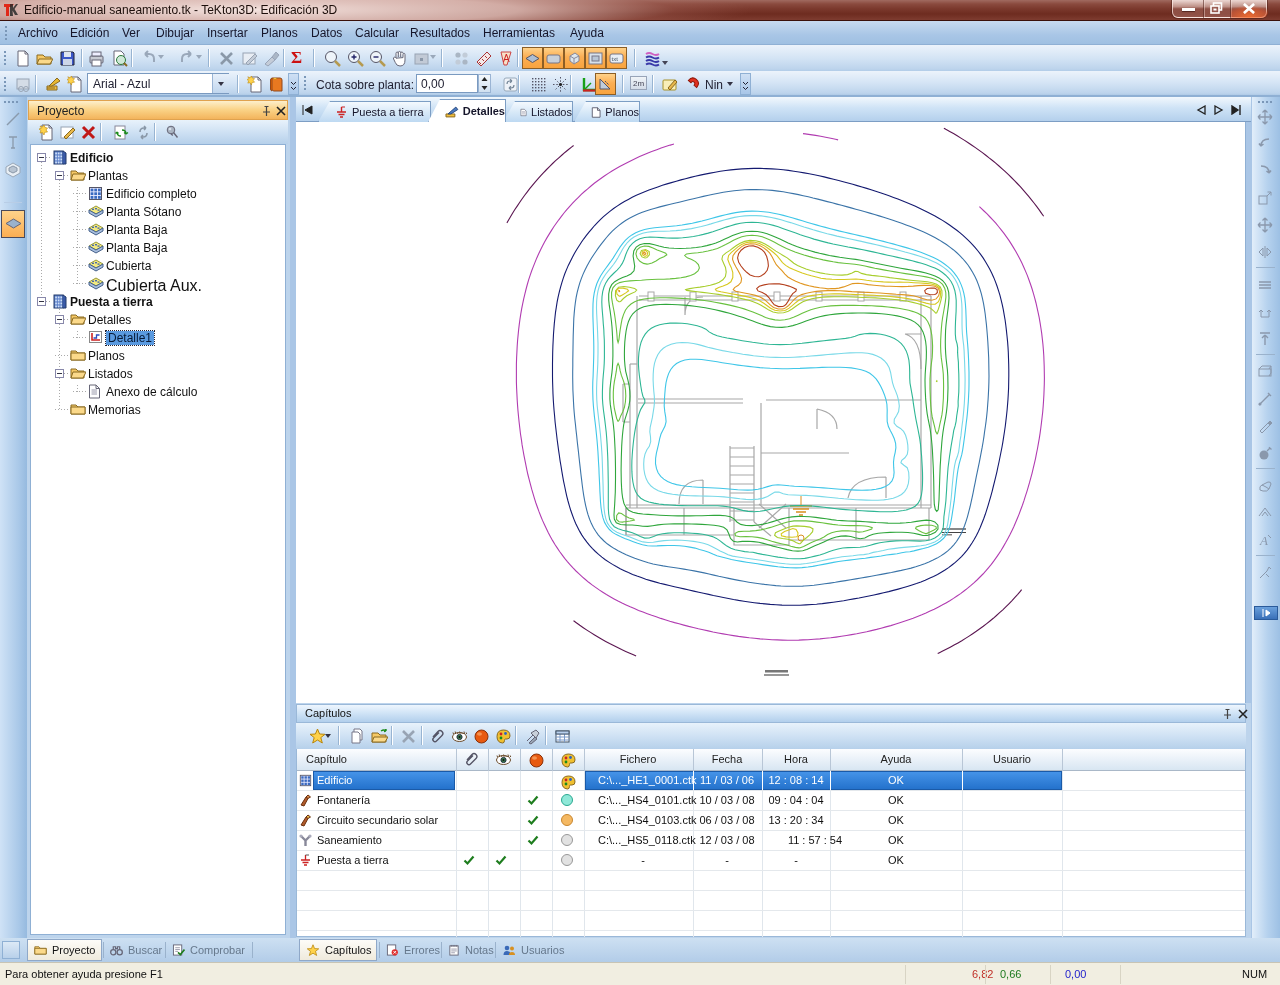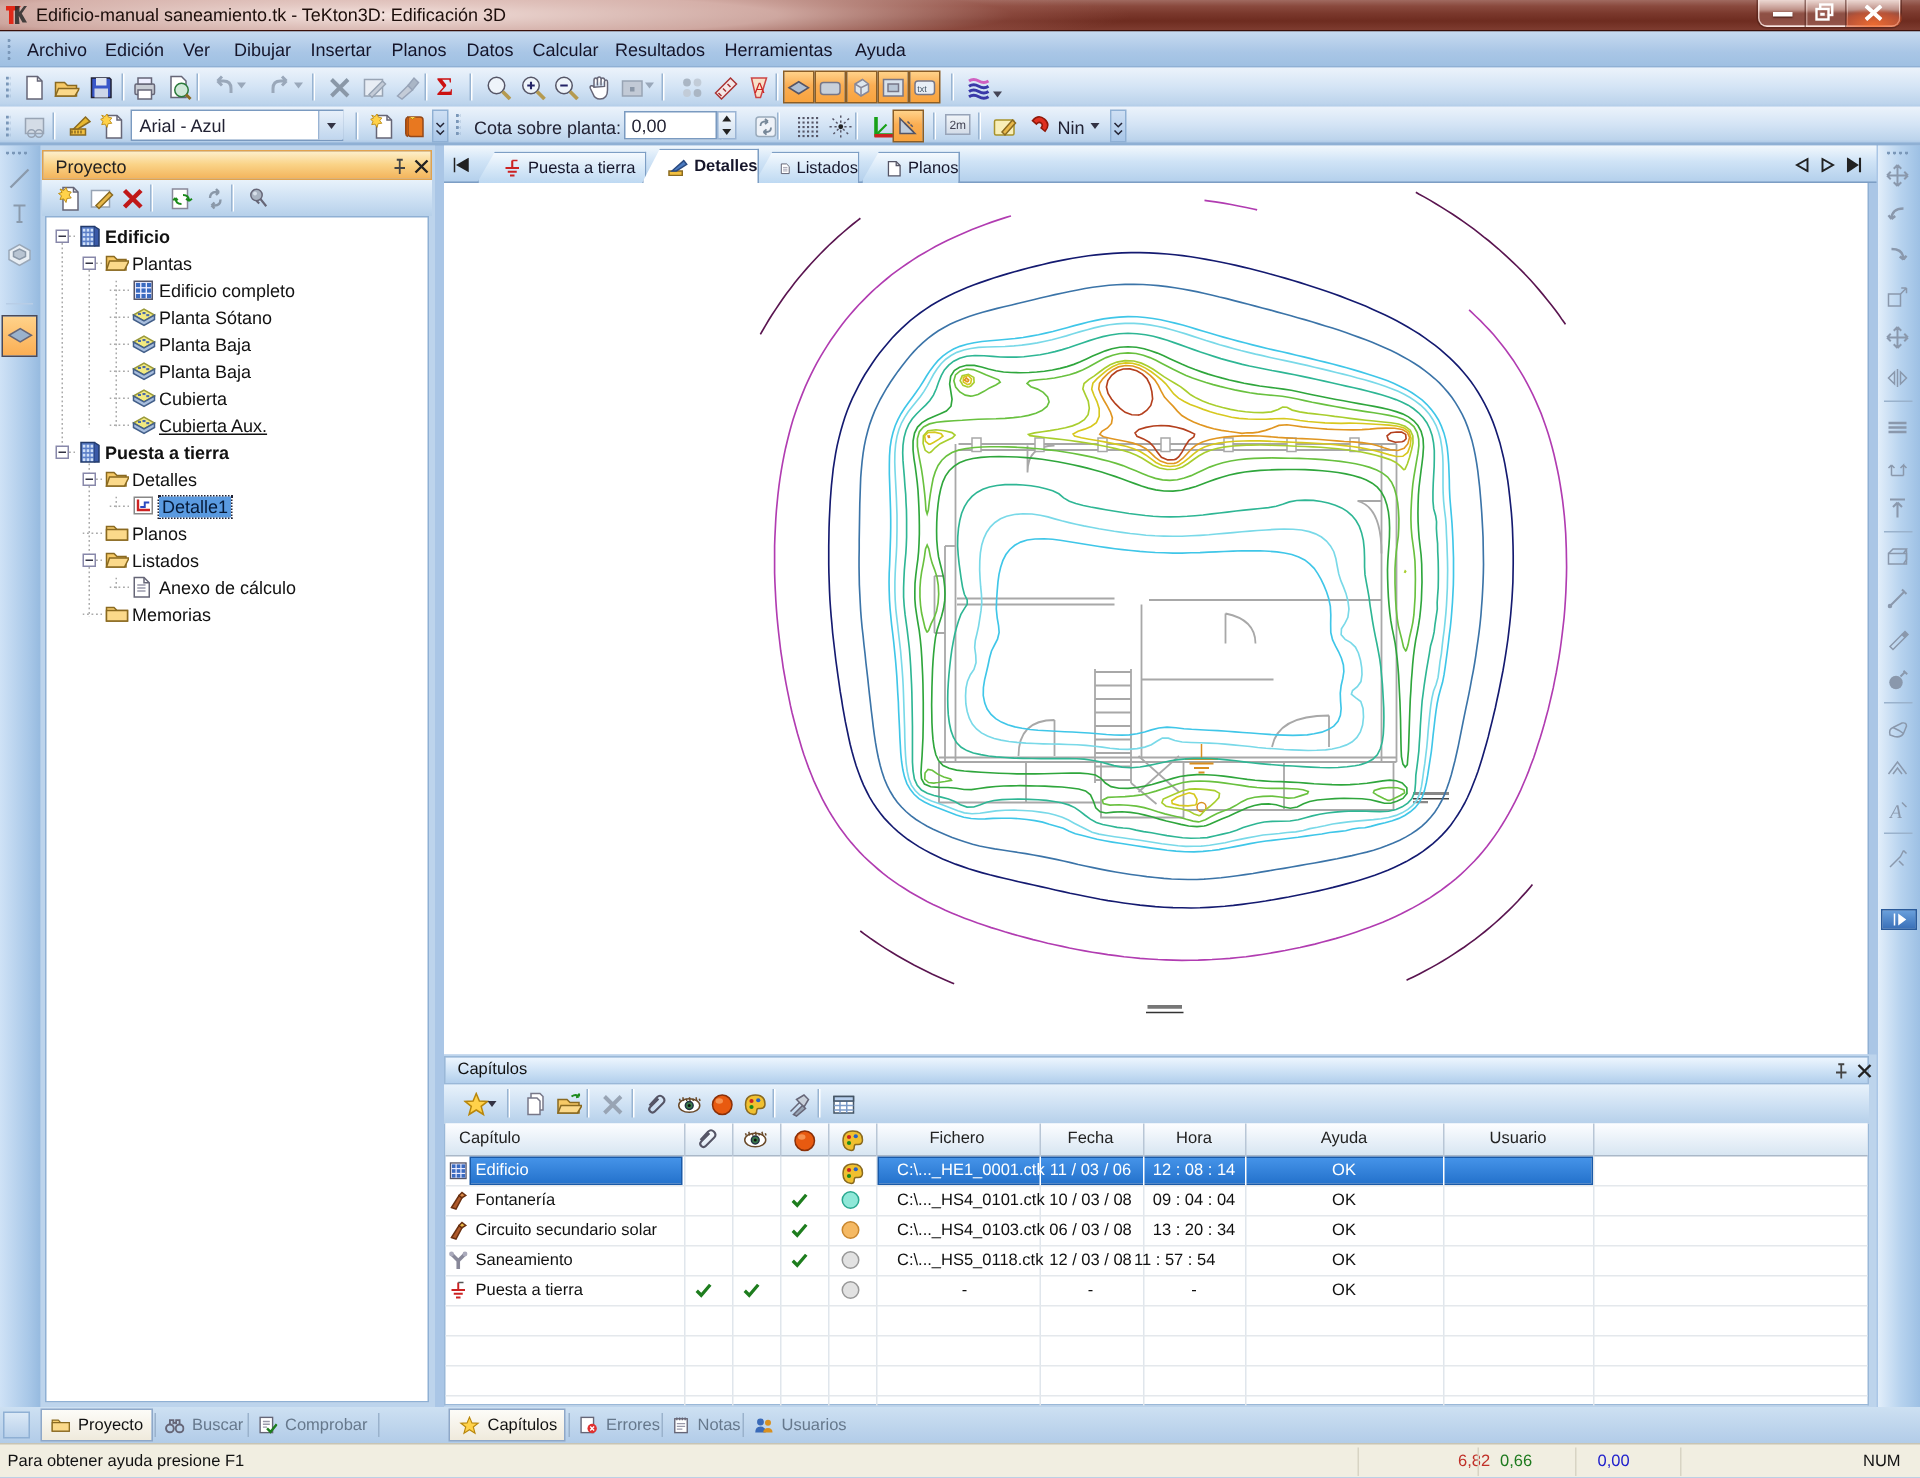--- a/index.html
+++ b/index.html
@@ -538,21 +538,21 @@
       <div class="abs" style="left:42px;top:138px;width:13px;height:1px;background-image:linear-gradient(90deg,#aaa 1px,transparent 1px);background-size:3px 1px"></div>
       <div class="abs" style="left:57px;top:131px"><svg width="16" height="14" viewBox="0 0 16 14">
           <path d="M1 6 L8 2 L15 6 L8 10 Z" fill="#f2e980" stroke="#9a9a3a"></path>
           <path d="M1 6 V9 L8 13 L15 9 V6 L8 10 Z" fill="#a8bede" stroke="#44608a"></path>
           <g fill="#4a6aa8">
             <rect x="4" y="4.6" width="2" height="1.4"></rect>
             <rect x="7" y="4" width="2" height="1.4"></rect>
             <rect x="9.5" y="5.4" width="2" height="1.4"></rect>
           </g>
         </svg></div>
-      <span class="abs" style="left:75px;top:132px;font-size:12px;text-decoration:underline;">Cubierta Aux.</span>
+      <span class="abs" style="left:75px;top:132px;font-size:16px;">Cubierta Aux.</span>
       <div class="abs" style="left:6px;top:156px;width:13px;height:1px;background-image:linear-gradient(90deg,#aaa 1px,transparent 1px);background-size:3px 1px"></div>
       <div class="abs" style="left:6px;top:152px;width:9px;height:9px;background:#fff;border:1px solid #88a">
         <div class="abs" style="left:1px;top:3px;width:5px;height:1px;background:#334"></div>
       </div>
       <div class="abs" style="left:21px;top:149px"><svg width="15" height="15" viewBox="0 0 15 15">
           <rect x="2" y="1" width="9" height="13" fill="#5a7ec8" stroke="#223a6a"></rect>
           <path d="M11 1 L14 3 V14 L11 14" fill="#3a5aa8" stroke="#223a6a"></path>
           <g fill="#cfe0f8">
             <rect x="3.2" y="2.5" width="1.7" height="1.9"></rect>
             <rect x="3.2" y="5.5" width="1.7" height="1.9"></rect>
@@ -949,21 +949,21 @@
         </div>
         <div class="abs" style="left:0;top:101px;width:948px;height:1px;background:#e4e8ec"></div>
         <div class="abs" style="left:2px;top:85px"><svg width="13" height="13" viewBox="0 0 13 13">
             <path d="M2 2 L6.5 6.5 M11 2 L6.5 6.5 M6.5 6.5 V12" stroke="#889" stroke-width="2.4" fill="none"></path>
             <circle cx="2" cy="2" r="1.6" fill="#aab"></circle>
             <circle cx="11" cy="2" r="1.6" fill="#aab"></circle>
           </svg></div>
         <span class="abs" style="left:20px;top:85px;color:#111">Saneamiento</span>
         <div class="abs" style="left:301px;top:85px;width:90px;text-align:center;color:#111">C:\..._HS5_0118.ctk</div>
         <div class="abs" style="left:390px;top:85px;width:80px;text-align:center;color:#111">12 / 03 / 08</div>
-        <div class="abs" style="left:459px;top:85px;width:80px;color:#111">11 : 57 : 54</div>
+        <div class="abs" style="left:478px;top:85px;width:80px;text-align:center;color:#111">11 : 57 : 54</div>
         <div class="abs" style="left:559px;top:85px;width:80px;text-align:center;color:#111">OK</div>
         <div class="abs" style="left:230px;top:86px"><svg width="12" height="11" viewBox="0 0 12 11">
             <path d="M1.5 5.5 L4.5 8.5 L10.5 1.5" stroke="#1e7d1e" stroke-width="2.2" fill="none"></path>
           </svg></div>
         <div class="abs" style="left:264px;top:85px">
           <div style="width:12px;height:12px;border-radius:50%;background:#e2e2e2;border:1px solid #989898"></div>
         </div>
         <div class="abs" style="left:0;top:121px;width:948px;height:1px;background:#e4e8ec"></div>
         <div class="abs" style="left:2px;top:105px"><svg width="13" height="13" viewBox="0 0 13 13">
             <path d="M6.5 1 V6 M2 6 H11 M3.5 8.5 H9.5 M5 11 H8" stroke="#c22" stroke-width="1.3" fill="none"></path>

